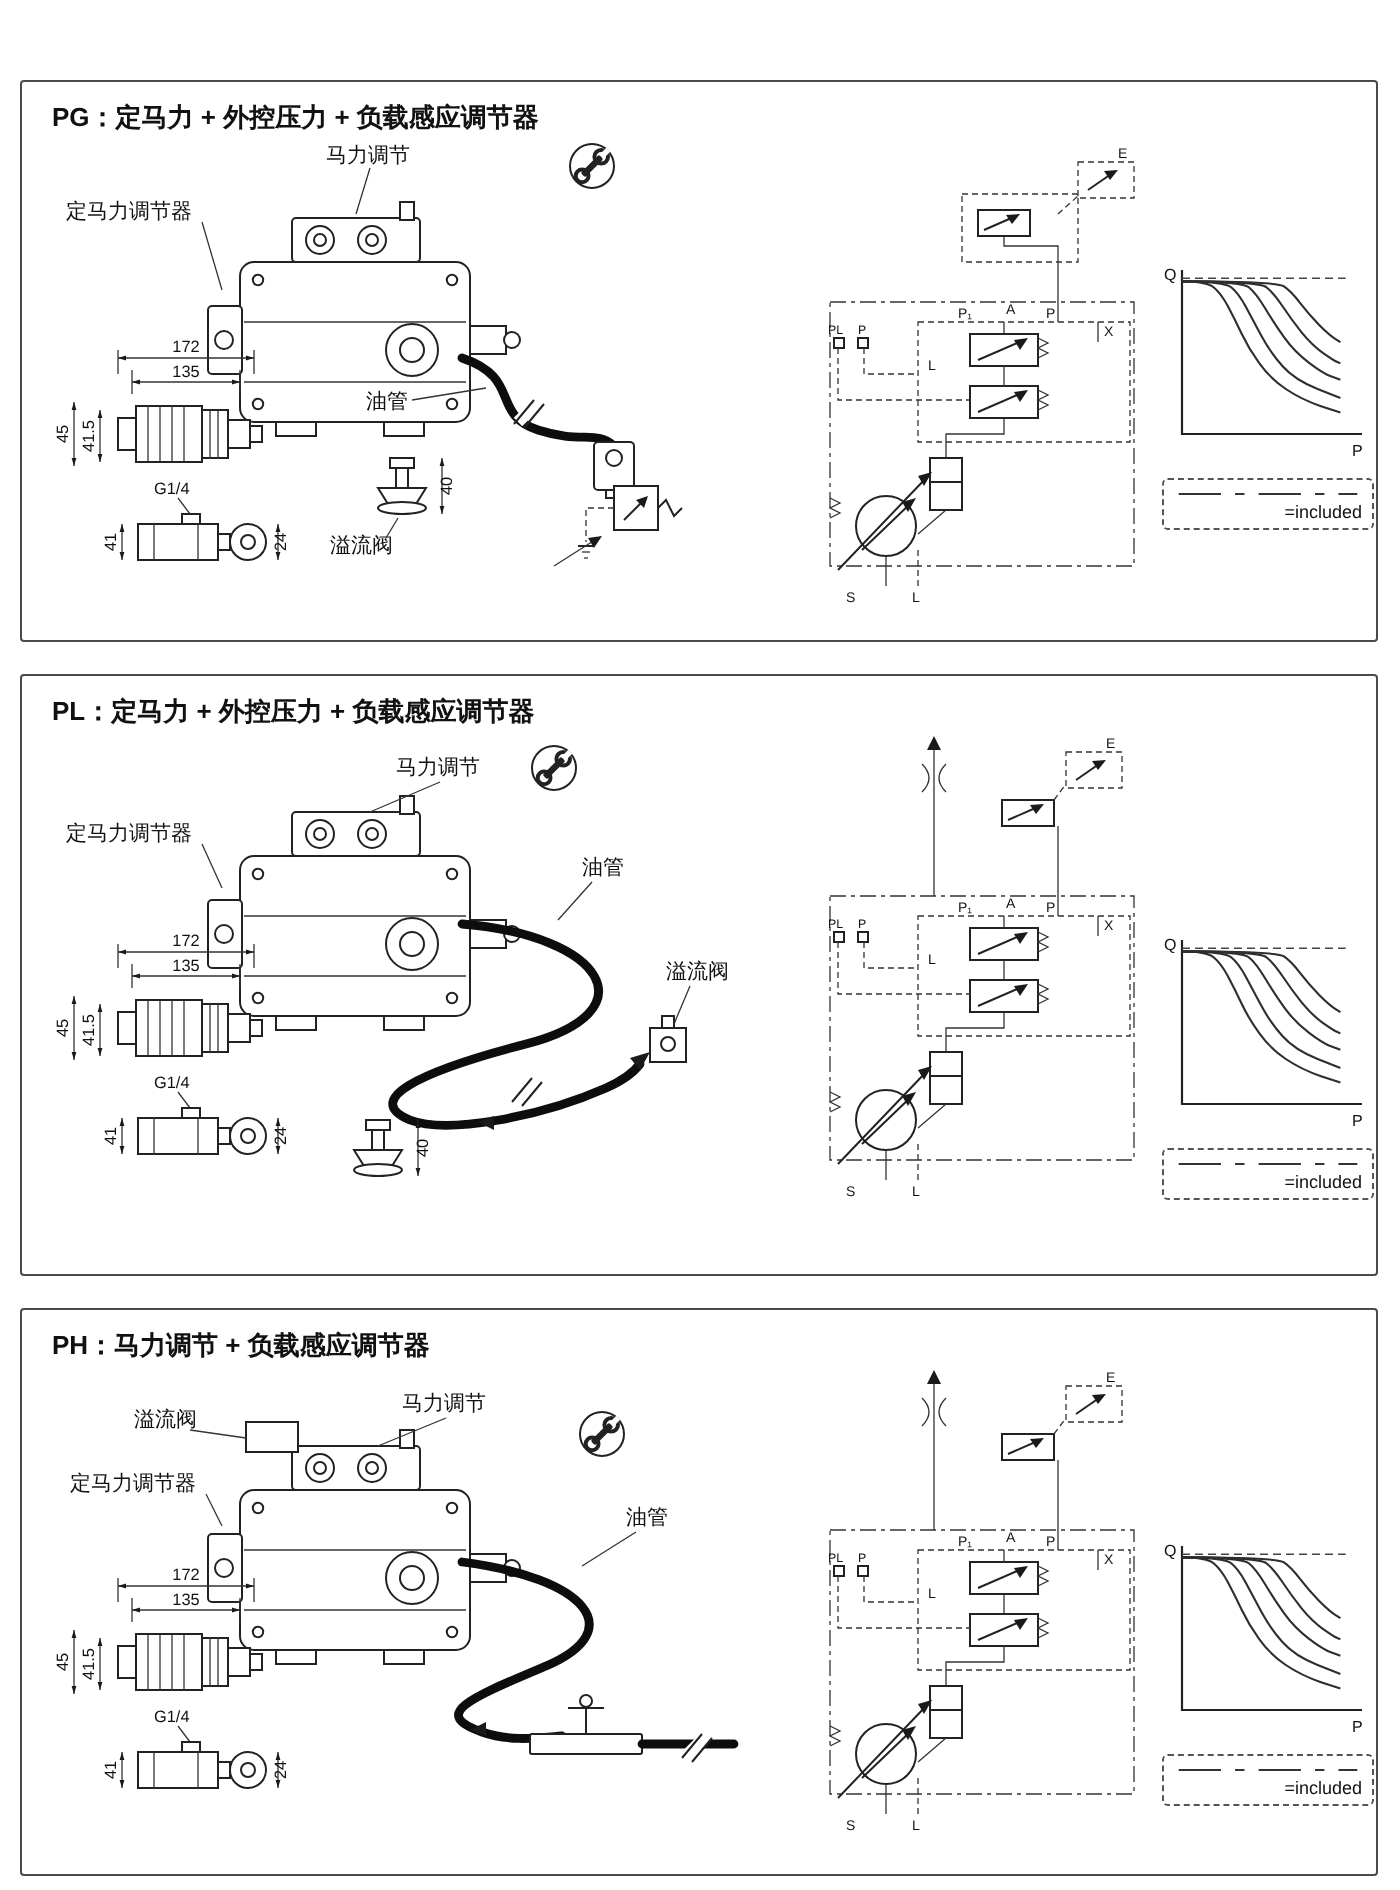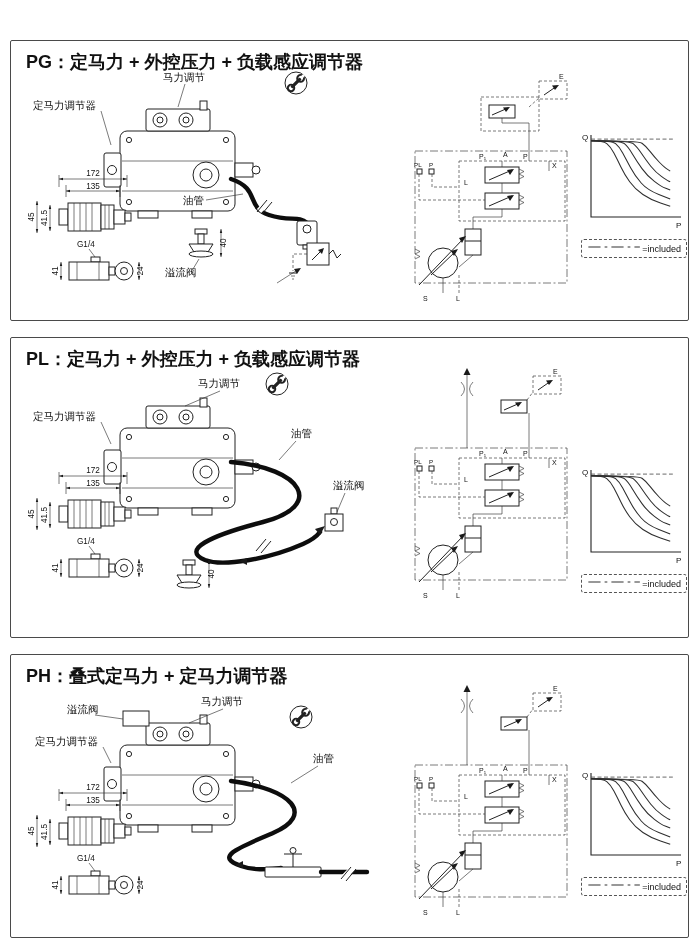--- a/index.html
+++ b/index.html
@@ -6,30 +6,30 @@
   body { background:#fff; font-family:"Liberation Sans","DejaVu Sans",sans-serif; color:#111; }
   .page { position:relative; width:700px; height:945px; background:#fff; overflow:hidden; }
   .page-hdr { position:absolute; top:4px; left:6px; width:688px; height:26px; background:#f1f1f1;
               display:flex; align-items:center; gap:7px; padding-left:6px; }
   .hdr-sq { width:14px; height:14px; background:#161616; }
   .page-title { font-size:16px; font-weight:bold; letter-spacing:1px; }
   .section { position:absolute; left:10px; width:679px; border:1.3px solid #4a4a4a; border-radius:2px; background:#fff; }
   .sec-pg { top:40px;  height:281px; }
   .sec-pl { top:337px; height:301px;padding-left:17px; }
   .sec-ph { top:654px; height:284px; }
-  .sec-title { position:absolute; left:15px; top:9px; font-size:18px; font-weight:bold; }
+  .sec-title { position:absolute; left:15px; top:9px; font-size:13px; font-weight:bold; }
   .illu  { position:absolute; left:4px;  top:22px; width:392px; height:252px; }
   .schem { position:absolute; left:398px; top:26px; width:164px; height:244px; }
   .graph { position:absolute; left:570px; width:106px; }
   .sec-pg .graph { top:86px; }
   .sec-pl .graph { top:124px; }
   .sec-ph .graph { top:110px; }
   .pq-plot { width:106px; height:104px; display:block; }
   .included-box { margin-top:8px; border:1px dashed #555; border-radius:3px; padding:4px 5px 2px;
-                  display:flex; flex-direction:row; gap:1px; }
+                  display:flex; flex-direction:column; gap:1px; }
   .included-box svg { width:100%; height:6px; display:block; }
   .included-box span { font-size:9px; text-align:right; line-height:11px; }
   svg text { font-family:"Liberation Sans","DejaVu Sans",sans-serif; fill:#111; }
   .t11 { font-size:10.5px; } .t85 { font-size:8.2px; } .t8 { font-size:8px; }
   .t7 { font-size:7px; } .t6 { font-size:6.2px; }
   .ln   { stroke:#222; stroke-width:1;   fill:none; }
   .comp { fill:#fff;  stroke:#222; stroke-width:1; }
   .thin { stroke:#333; stroke-width:.65; fill:none; }
   .dim  { stroke:#333; stroke-width:.65; fill:none; }
   .pipe { stroke:#0d0d0d; stroke-width:4.4; fill:none; stroke-linecap:round; }
@@ -667,21 +667,21 @@
       <div class="included-box">
         <svg viewBox="0 0 40 6" preserveAspectRatio="none">
           <line class="dashdot-line" x1="1" y1="3" x2="39" y2="3"></line>
         </svg>
         <span>=included</span>
       </div>
     </div>
   </div>
 
   <div class="section sec-ph">
-    <div class="sec-title">PH：叠式定马力 + 定马力调节器</div>
+    <div class="sec-title">PH：马力调节 + 负载感应调节器</div>
 
     <svg class="illu" viewBox="0 0 392 252">
 
       <g transform="translate(105,50)">
         <rect class="comp" x="0" y="18" width="115" height="80" rx="7"></rect>
         <line class="thin" x1="2" y1="48" x2="113" y2="48"></line>
         <line class="thin" x1="2" y1="78" x2="113" y2="78"></line>
         <rect class="comp" x="26" y="-4" width="64" height="22" rx="2"></rect>
         <circle class="comp" cx="40" cy="7" r="7"></circle>
           <circle class="comp" cx="40" cy="7" r="3"></circle>

